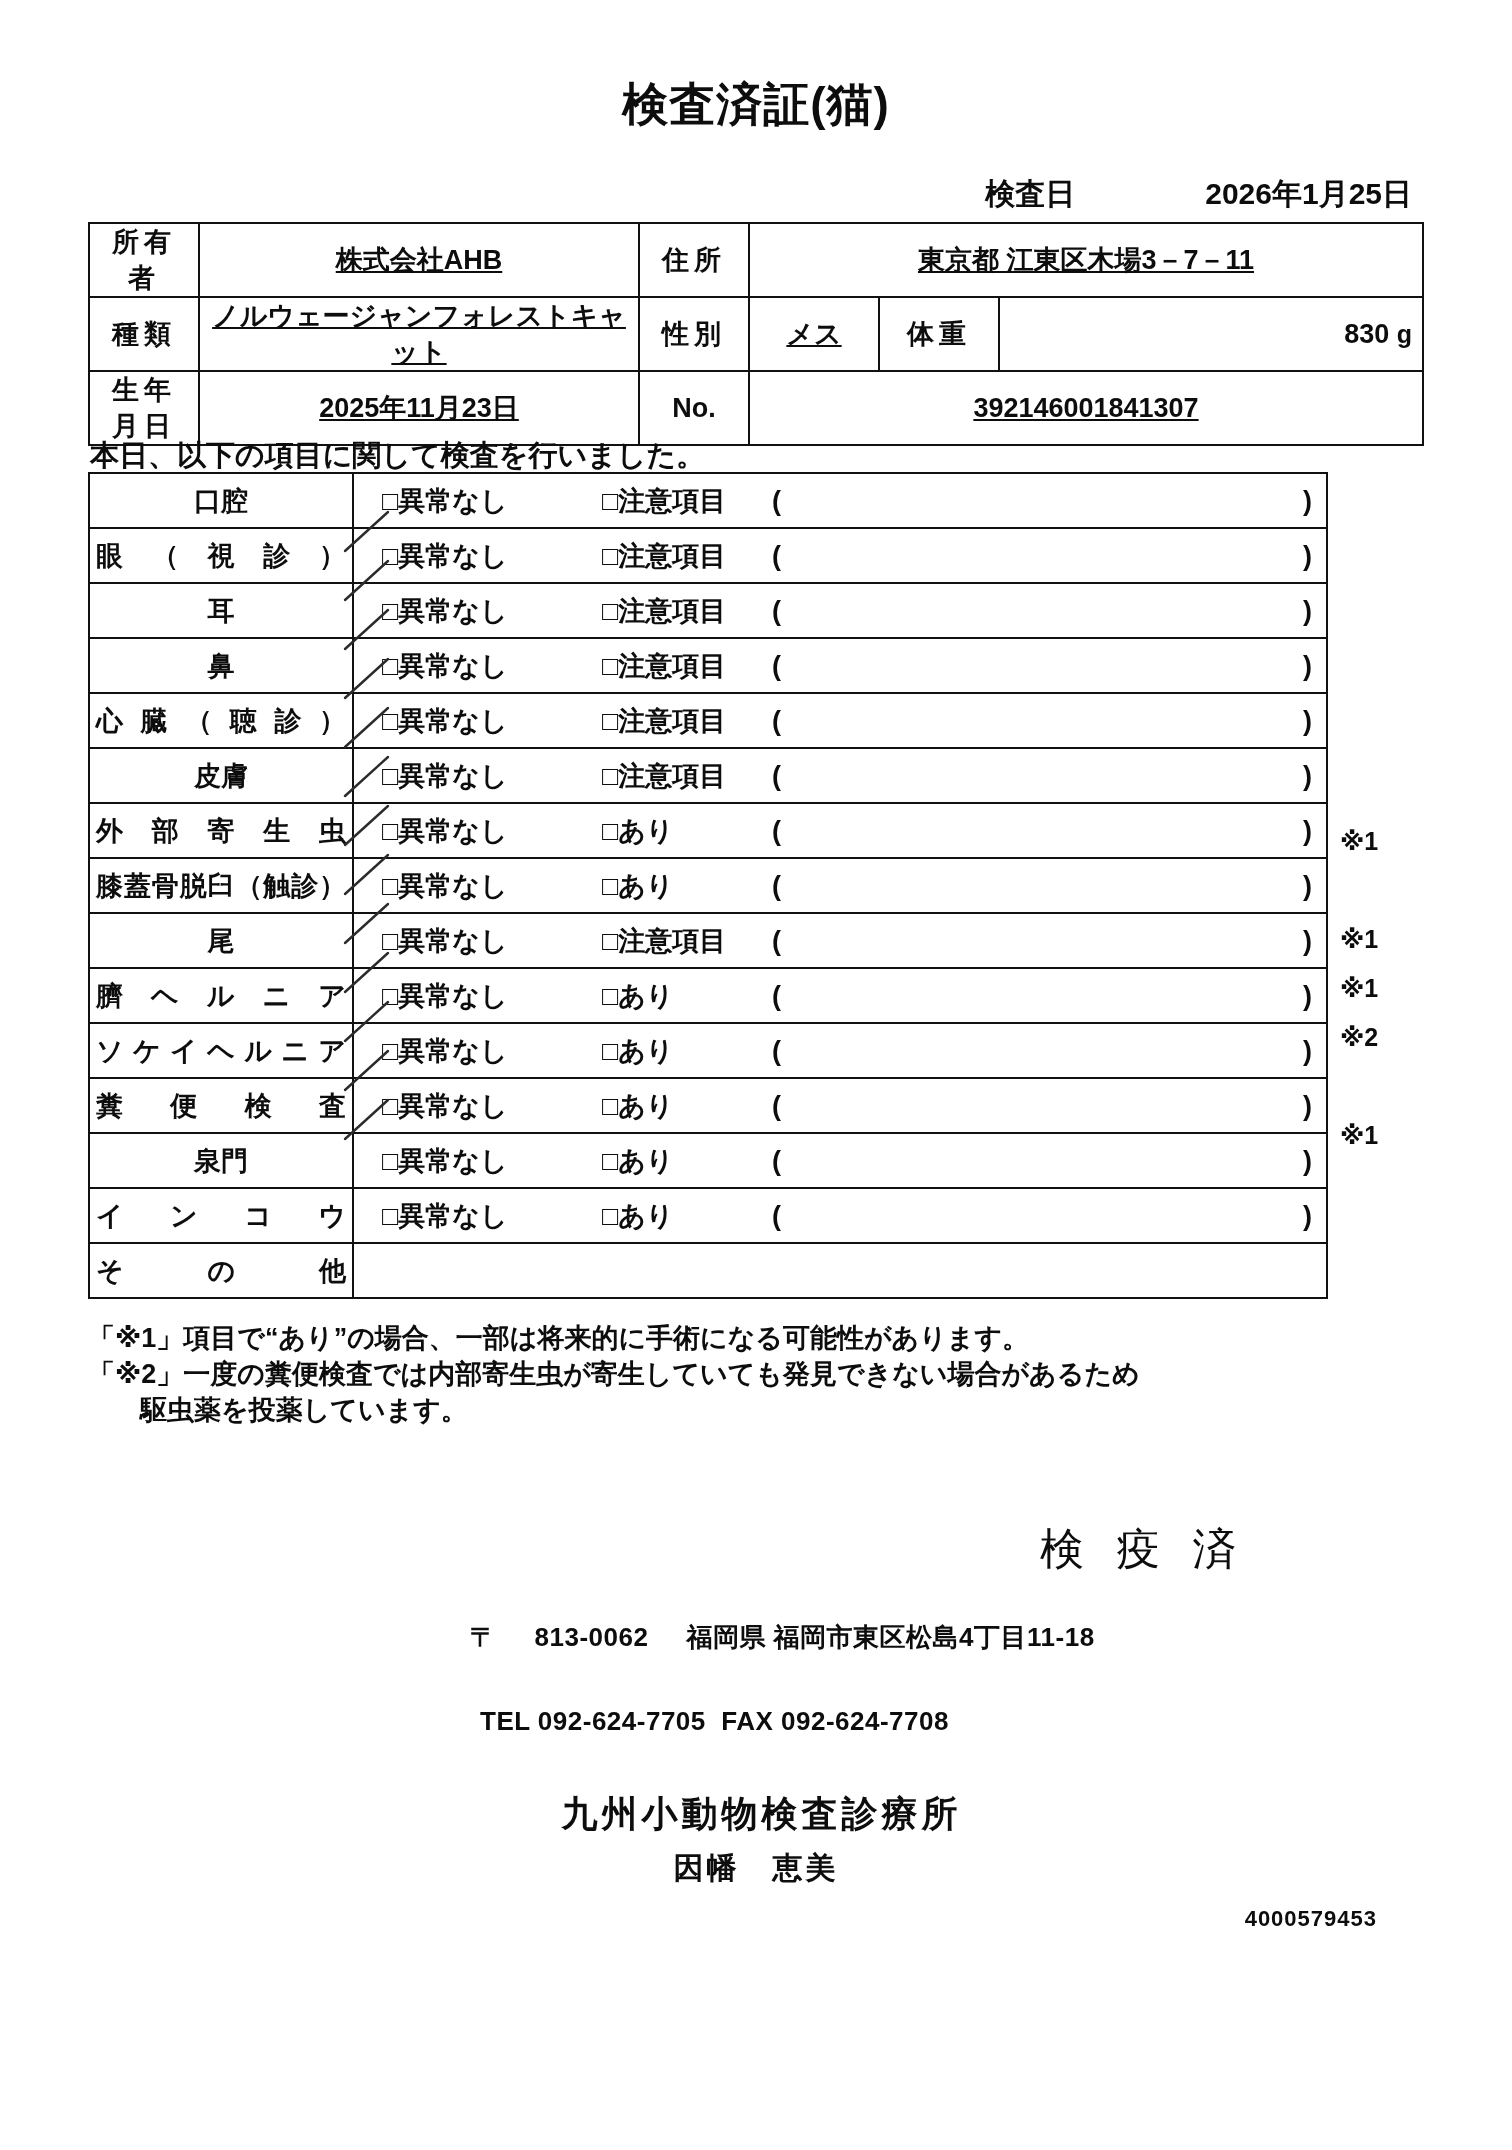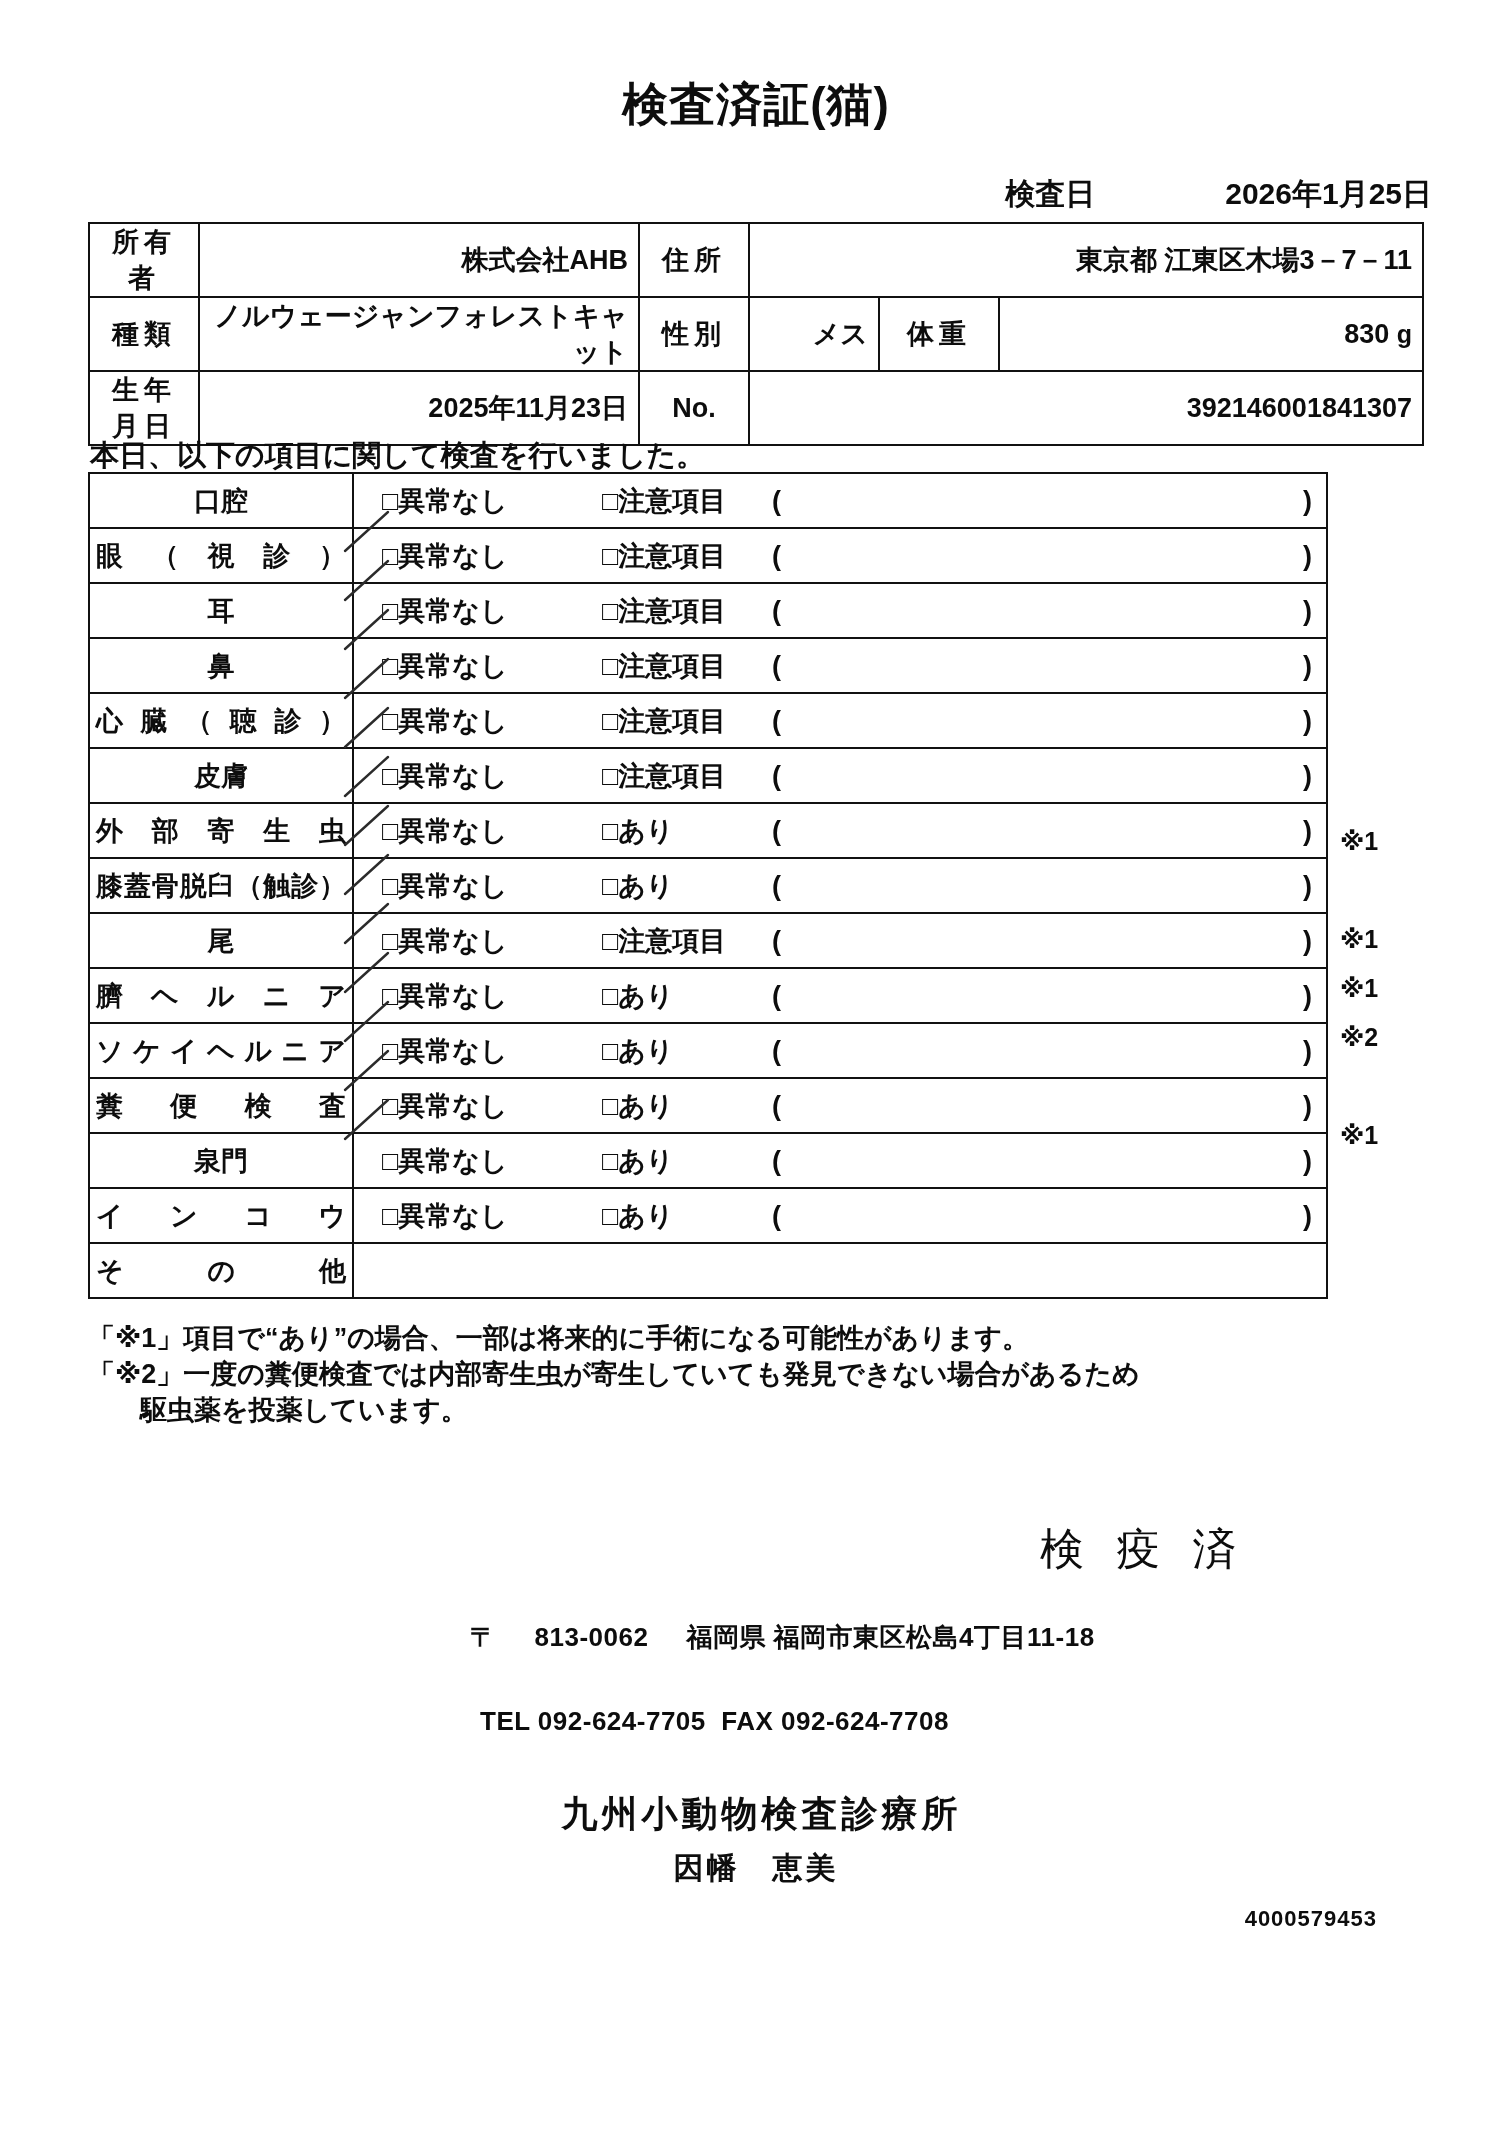--- a/index.html
+++ b/index.html
@@ -18,40 +18,40 @@
   .title{
     position:absolute;left:0;right:0;top:74px;
     text-align:center;
     font-size:46px;font-weight:bold;letter-spacing:1px;
   }
 
   
   .examdate-row{
     position:absolute;top:174px;left:0;right:0;
     display:flex;justify-content:flex-end;align-items:baseline;
-    padding-right:80px;
+    padding-right:100px;
   }
   .examdate-label{font-size:30px;font-weight:bold;margin-right:130px;}
   .examdate-value{font-size:30px;font-weight:bold;}
 
   
   .info{
     position:absolute;left:88px;top:222px;width:1334px;
     border-collapse:collapse;table-layout:fixed;
   }
   .info td{
     border:2.5px solid #111;
     height:54px;
     font-size:27px;font-weight:bold;
     padding:0 10px;
     vertical-align:middle;
     background:#fff;
   }
   .lbl{text-align:center;letter-spacing:5px;}
-  .val{text-align:right;}
+  .val{text-align:center;text-decoration:underline;}
   .no-lbl{text-align:center;letter-spacing:0;}
   .wt-val{text-align:right;padding-right:14px;}
   .wt-unit{font-size:25px;font-weight:bold;}
 
   
   .intro{
     position:absolute;left:90px;top:436px;
     font-size:29px;font-weight:bold;
   }
 

